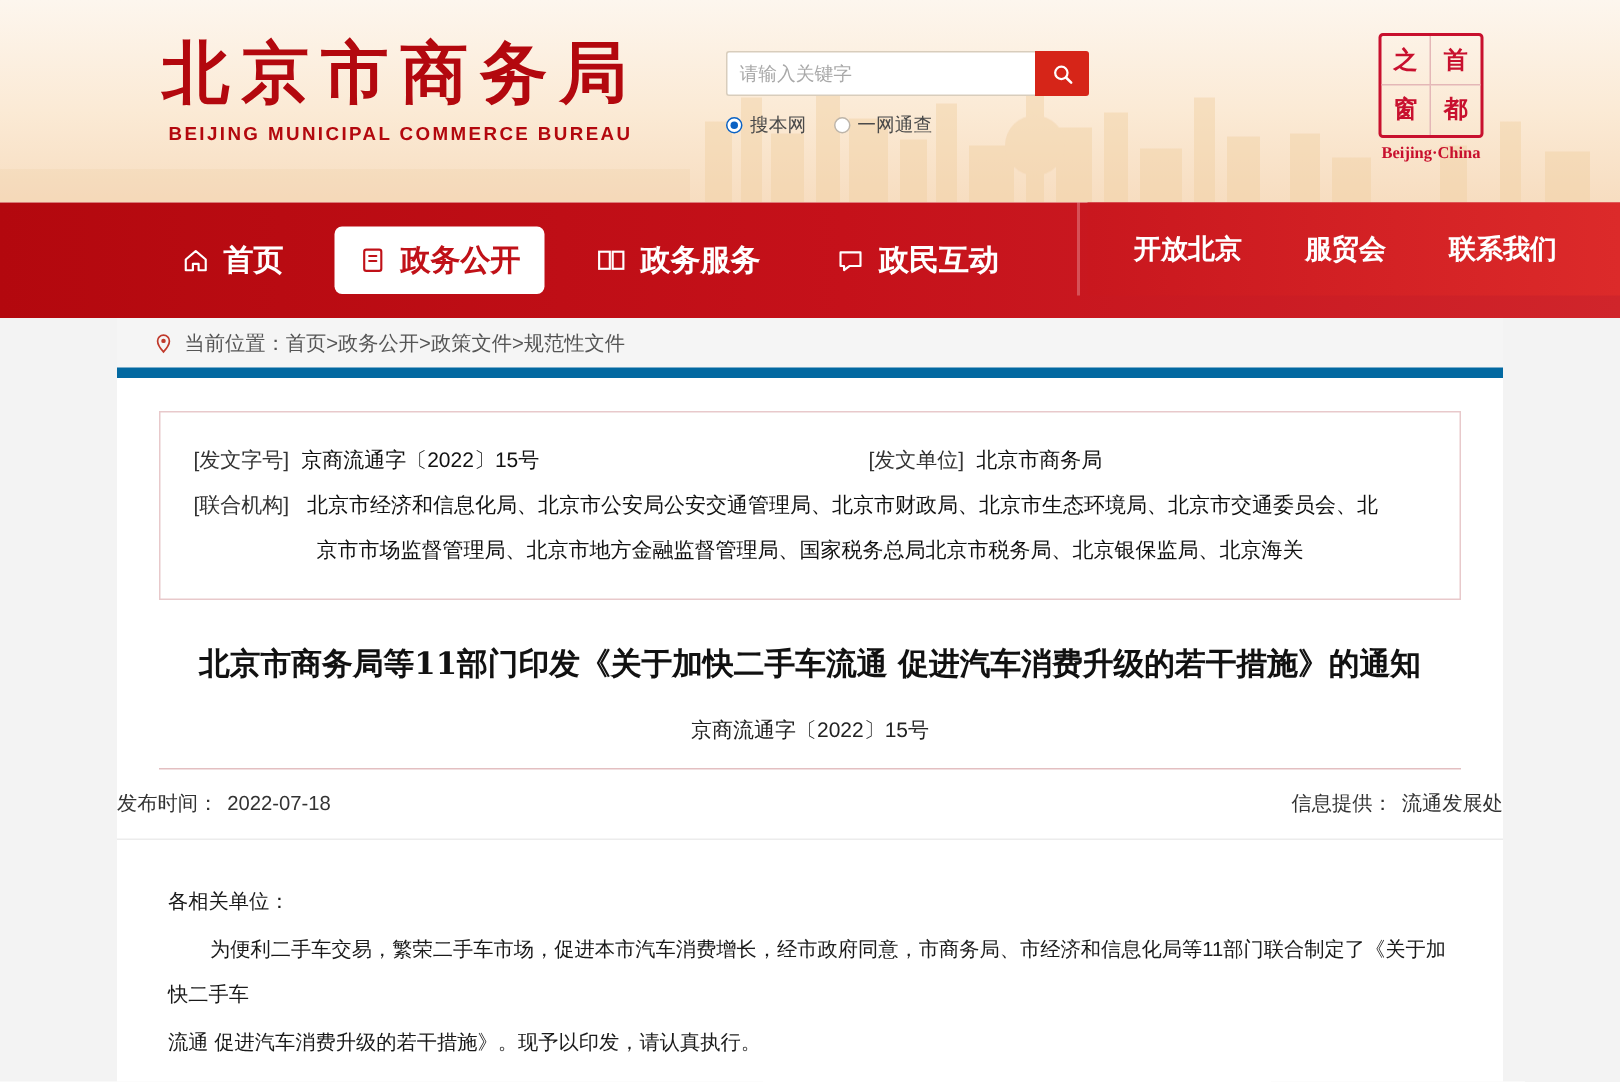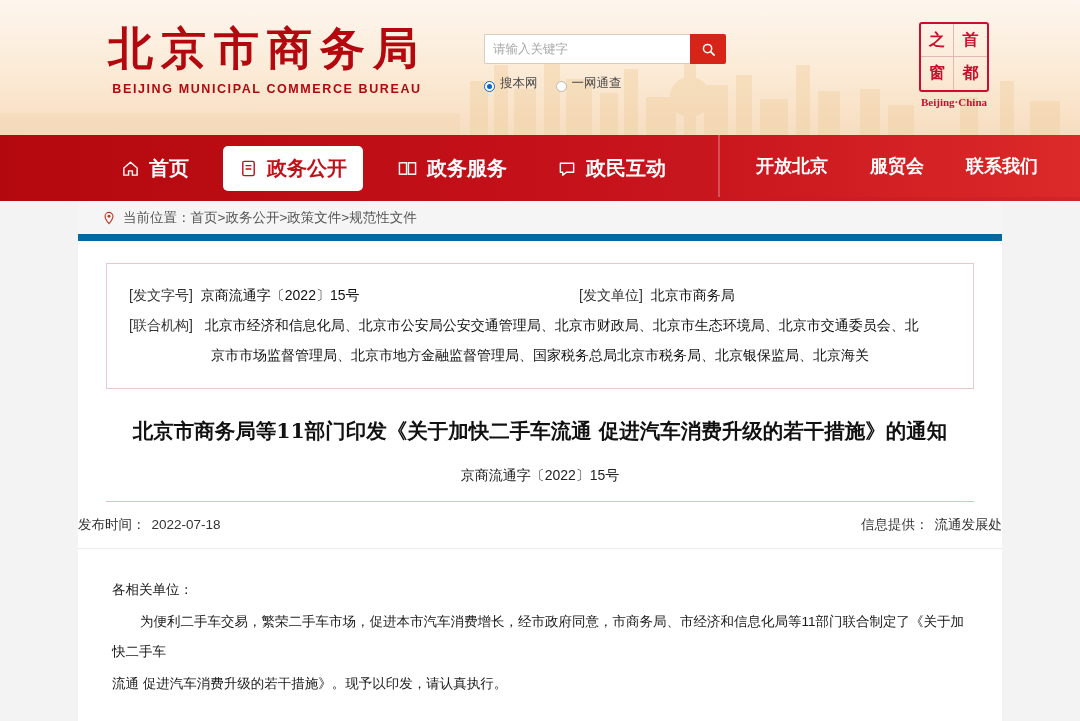--- a/index.html
+++ b/index.html
@@ -47,21 +47,21 @@
   .search-btn {
     width: 36px; height: 30px; background: #d62518; border: none;
     border-radius: 0 2px 2px 0; cursor: pointer;
     display: flex; align-items: center; justify-content: center;
   }
   .search-btn svg { display: block; }
   .radio-row {
     margin-top: 11px; display: flex; align-items: center; gap: 18px;
     font-size: 12.5px; color: #4a4a4a;
   }
-  .radio-item { display: flex; align-items: flex-end; gap: 5px; cursor: pointer; }
+  .radio-item { display: flex; align-items: center; gap: 5px; cursor: pointer; }
   .radio-dot {
     width: 11px; height: 11px; border-radius: 50%; border: 1px solid #bdb5aa;
     background: #fff; display: inline-block; position: relative;
   }
   .radio-dot.on { border-color: #0a62c4; }
   .radio-dot.on::after {
     content: ""; position: absolute; left: 2px; top: 2px;
     width: 5px; height: 5px; border-radius: 50%; background: #0a62c4;
   }
   .seal {
@@ -81,21 +81,21 @@
   }
   .seal-box span:nth-child(2n) { border-right: none; }
   .seal-box span:nth-child(n+3) { border-bottom: none; }
   .seal-cap {
     margin-top: 4px; font-size: 11px; font-weight: bold; color: #c8102e;
     font-family: "Liberation Serif", serif;
   }
 
   
   .nav {
-    position: relative; width: 1080px; height: 66px;
+    position: relative; width: 1080px; height: 77px;
     background: linear-gradient(90deg, #b3080e 0%, #c5111a 52%, #d0252b 100%);
     display: flex; align-items: center;
   }
   .nav::after {
     content: ""; position: absolute; right: 0; top: 0; width: 355px; height: 62px;
     background: linear-gradient(90deg, #c9171e 0%, #dc2a2a 100%);
   }
   .nav-left { display: flex; align-items: center; padding-left: 105px; gap: 18px; z-index: 2; }
   .nav-item {
     display: flex; align-items: center; gap: 9px;

